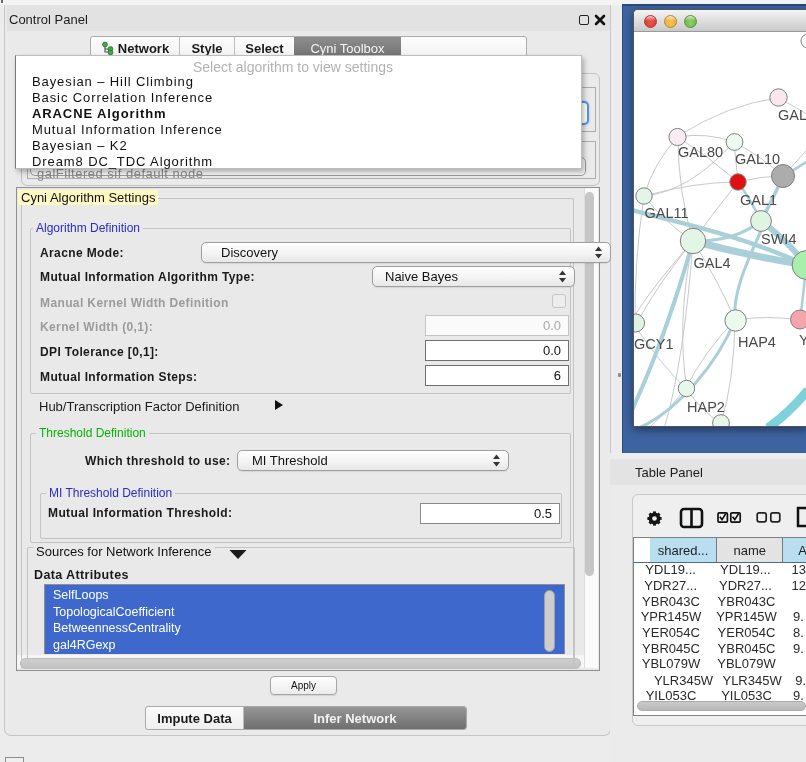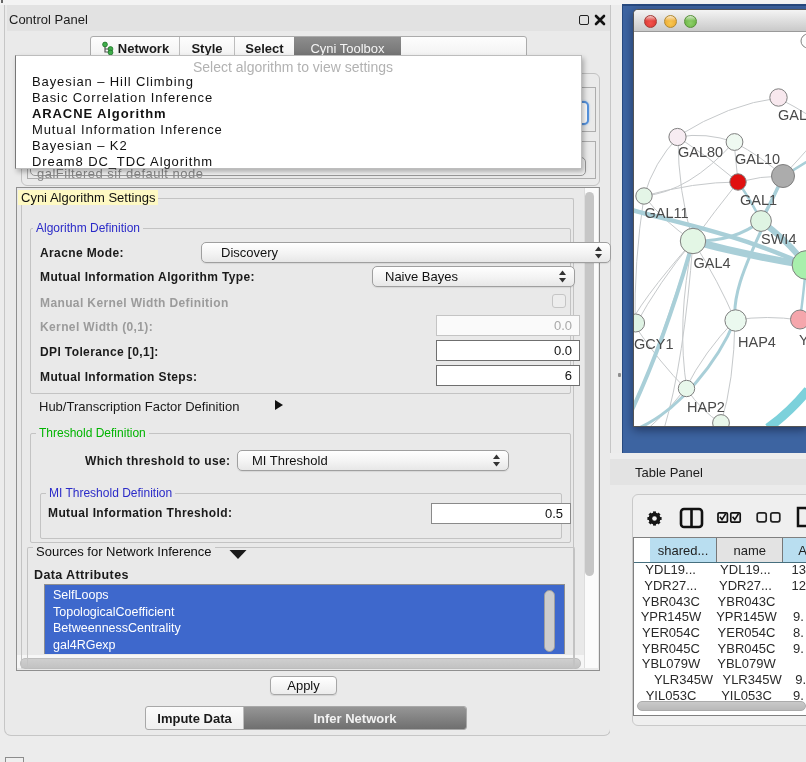--- a/index.html
+++ b/index.html
@@ -2,21 +2,21 @@
 <html><head>
 <meta charset="utf-8">
 <style>
 html,body{margin:0;padding:0;}
 body{width:806px;height:762px;position:relative;overflow:hidden;background:#ECECEC;
  font-family:"Liberation Sans",sans-serif;-webkit-font-smoothing:antialiased;}
 .ab{position:absolute;}
 .lbl{font-size:12px;font-weight:bold;color:#1a1a1a;white-space:nowrap;letter-spacing:0.38px;}
 .dis{color:#9b9b9b;}
 .field{position:absolute;height:19px;border:1px solid #b9b9b9;background:#fff;
- font-size:13px;color:#111;text-align:right;padding-right:7px;line-height:19px;margin-left:11px;}
+ font-size:13px;color:#111;text-align:right;padding-right:7px;line-height:19px;}
 .combo{position:absolute;height:19px;border:1px solid #9f9f9f;border-radius:5px;
  background:linear-gradient(#ffffff,#f2f2f2 60%,#e7e7e7);font-size:13px;color:#111;
  line-height:19px;white-space:nowrap;box-shadow:0 1px 1px rgba(0,0,0,0.08);}
 .stepper{position:absolute;right:7px;top:3px;width:9px;height:13px;}
 .grp{position:absolute;border:1px solid #c3c3c3;border-radius:2px;}
 .gt{position:absolute;top:-8px;background:#e9e9e9;padding:0 3px;font-size:12px;white-space:nowrap;line-height:15px;}
 </style>
 </head>
 <body>
 
@@ -112,21 +112,21 @@
 <svg class="ab" style="left:229px;top:549px;" width="18" height="11">
     <path d="M0.5 1 L17.5 1 L9 10 Z" fill="#1a1a1a"></path>
   </svg>
 <div class="lbl ab" style="left:34px;top:568px;font-size:12.5px;">Data Attributes</div>
 
 <div class="ab" style="left:44px;top:584px;width:519px;height:69px;background:#3E68CC;border:1px solid #8f8f8f;border-bottom:none;overflow:hidden;">
  <div style="font-size:12.5px;color:#fff;padding:2px 0 0 8px;line-height:16.5px;">SelfLoops<br>TopologicalCoefficient<br>BetweennessCentrality<br>gal4RGexp</div>
 </div>
 <div class="ab" style="left:544px;top:590px;width:9px;height:60px;background:#CDCDCD;border:1px solid #9f9f9f;border-radius:6px;"></div>
 
-<div class="ab" style="left:270px;top:676px;width:65px;height:17px;border:1px solid #a6a6a6;border-radius:4px;background:linear-gradient(#ffffff,#ececec);text-align:center;font-size:13px;color:#111;line-height:17px;box-shadow:0 1px 1px rgba(0,0,0,0.1);">Apply</div>
+<div class="ab" style="left:270px;top:676px;width:65px;height:17px;border:1px solid #a6a6a6;border-radius:4px;background:linear-gradient(#ffffff,#ececec);text-align:center;font-size:10px;color:#111;line-height:17px;box-shadow:0 1px 1px rgba(0,0,0,0.1);">Apply</div>
 
 <div class="ab" style="left:145px;top:706px;width:320px;height:22px;border:1px solid #A8A8A8;border-radius:3px;background:linear-gradient(#FBFBFB,#EFEFEF);display:flex;overflow:hidden;">
  <div style="width:97px;border-right:1px solid #BDBDBD;display:flex;align-items:center;justify-content:center;font-size:13px;font-weight:bold;color:#1a1a1a;">Impute Data</div>
  <div style="flex:1;background:linear-gradient(#969696,#6f6f6f);display:flex;align-items:center;justify-content:center;font-size:13px;font-weight:bold;color:#f2f2f2;">Infer Network</div>
 </div>
 
 <div class="ab" style="left:5px;top:757px;width:17px;height:10px;border:1.5px solid #8c8c8c;background:#EFEFEF;"></div>
 
 <div class="ab" style="left:15px;top:55px;width:565px;height:112px;background:#ffffff;border:1px solid #bdbdbd;border-left-color:#777;box-shadow:2px 3px 5px rgba(0,0,0,0.28);"></div>
 <div class="ab" style="left:193px;top:59px;font-size:14px;color:#B2B2B2;">Select algorithm to view settings</div>
@@ -289,21 +289,21 @@
     <div style="display:flex;height:15.7px;align-items:center;">
       <div style="width:76px;text-align:center;">YBR045C</div>
       <div style="width:75px;text-align:center;">YBR045C</div>
       <div style="flex:1;padding-left:9px;">9.</div>
     </div>
     <div style="display:flex;height:15.7px;align-items:center;">
       <div style="width:76px;text-align:center;">YBL079W</div>
       <div style="width:75px;text-align:center;">YBL079W</div>
       <div style="flex:1;padding-left:9px;"></div>
     </div>
-    <div style="display:flex;height:15.7px;align-items:center;margin-left:16px;">
+    <div style="display:flex;height:15.7px;align-items:flex-end;margin-left:16px;">
       <div style="width:76px;text-align:center;">YLR345W</div>
       <div style="width:75px;text-align:center;">YLR345W</div>
       <div style="flex:1;padding-left:9px;">9.</div>
     </div>
     <div style="display:flex;height:15.7px;align-items:center;">
       <div style="width:76px;text-align:center;">YIL053C</div>
       <div style="width:75px;text-align:center;">YIL053C</div>
       <div style="flex:1;padding-left:9px;">9.</div>
     </div>
   </div>

